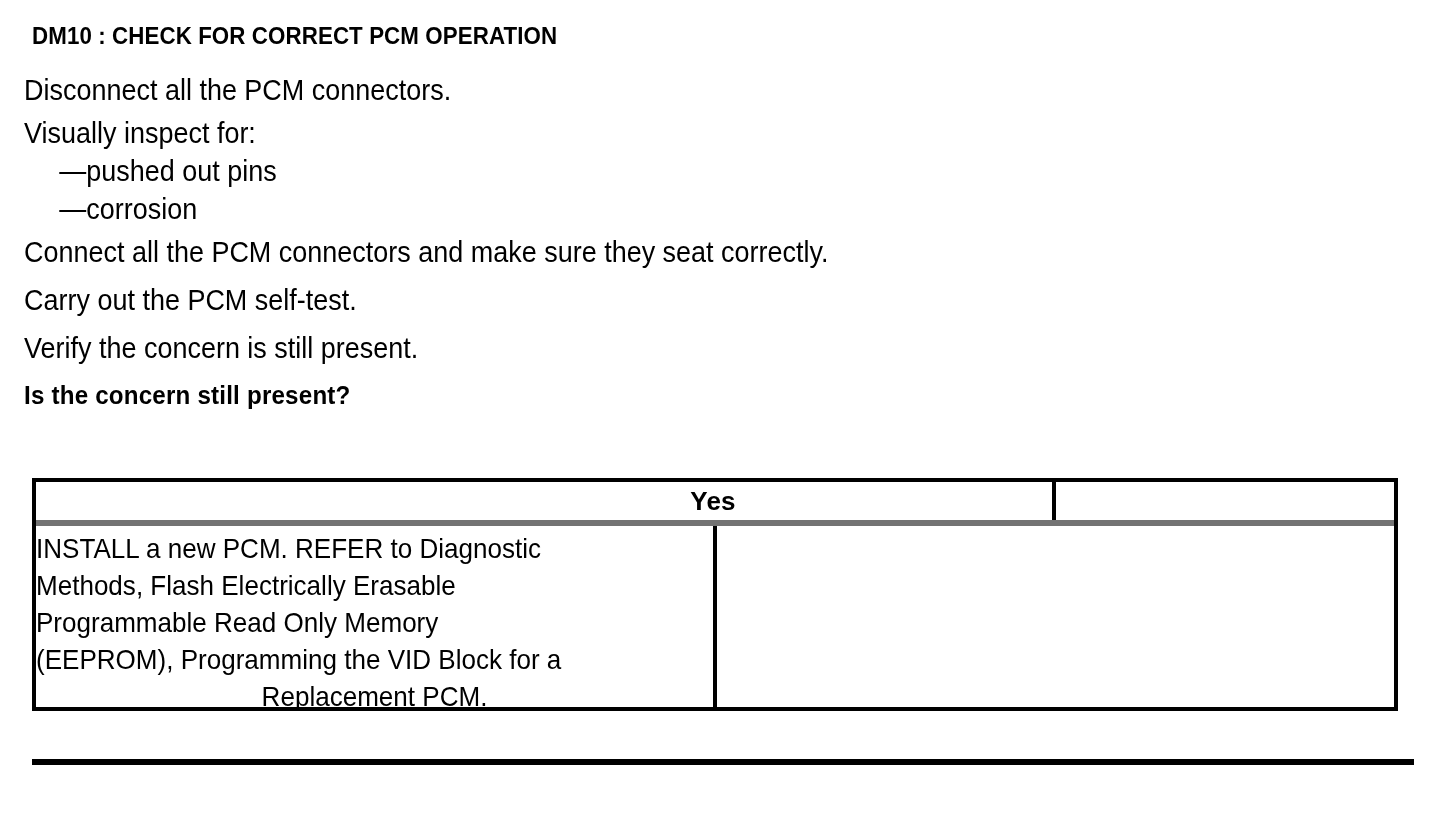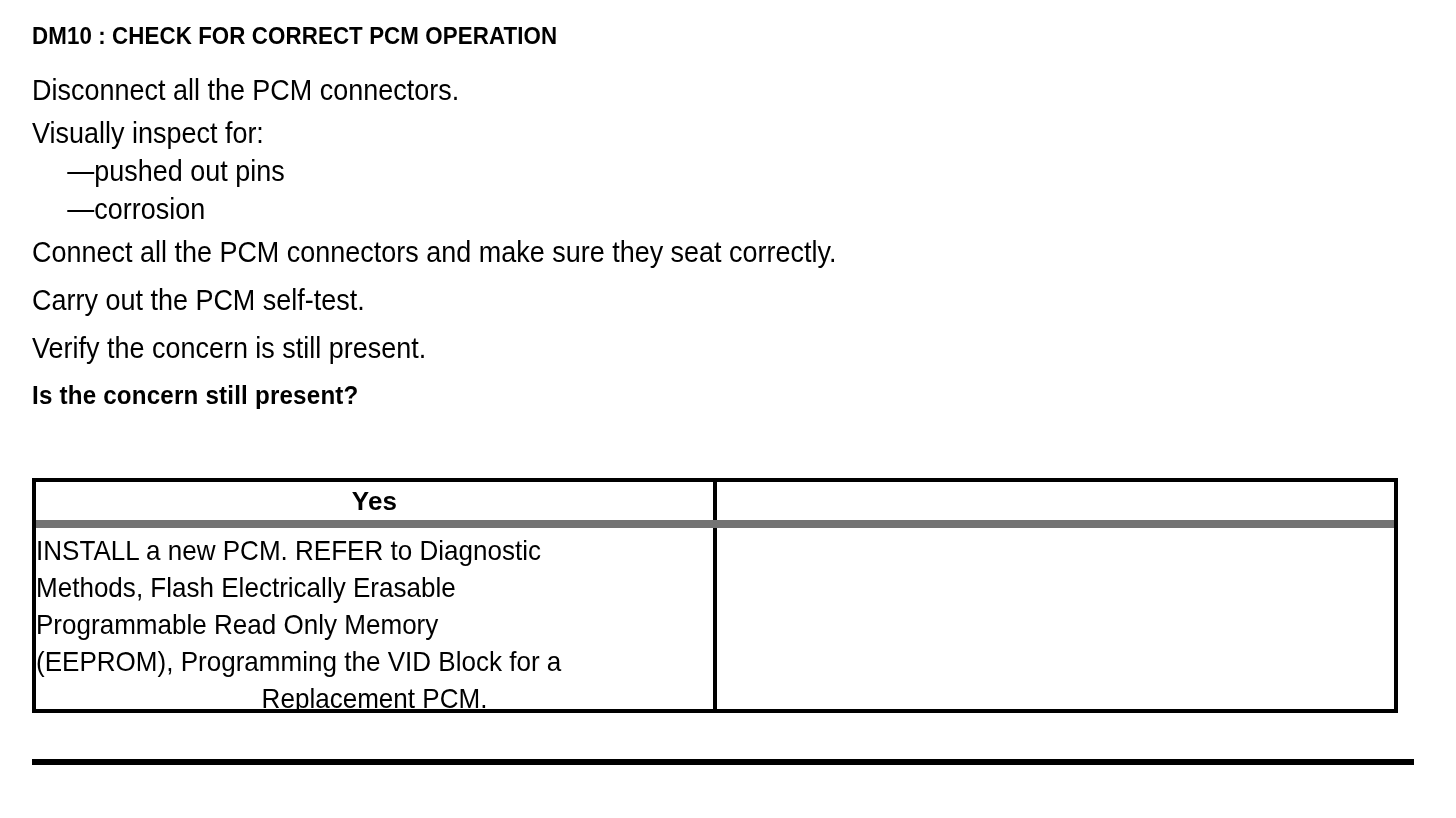--- a/index.html
+++ b/index.html
@@ -36,21 +36,21 @@
     letter-spacing: 0.1px;
     white-space: nowrap;
     line-height: 28px;
     transform: scaleX(0.93);
     transform-origin: left top;
   }
 
   
   .steps {
     position: absolute;
-    left: 32px;
+    left: 24px;
     top: 66px;
     width: 1380px;
   }
   .step {
     font-size: 29px;
     line-height: 48px;
     white-space: nowrap;
     transform: scaleX(0.93);
     transform-origin: left top;
   }
@@ -75,21 +75,22 @@
     width: 1366px;
     border: 4px solid #000000;
     box-sizing: border-box;
     background: #ffffff;
   }
   .table-row {
     display: flex;
     width: 100%;
   }
   .head-row {
-    border-bottom: 8px solid #737373;
+    border-bottom: 6px solid #737373;
+    justify-content: center;
   }
   .cell {
     box-sizing: border-box;
     overflow: hidden;
   }
   .cell-yes {
     width: 681px;
     flex: 0 0 681px;
     border-right: 4px solid #000000;
   }

